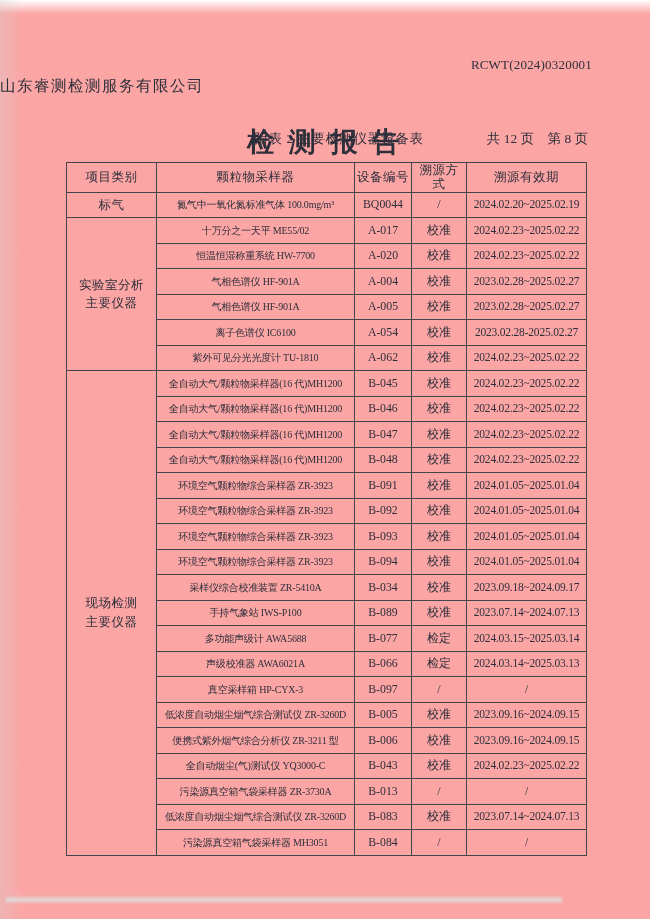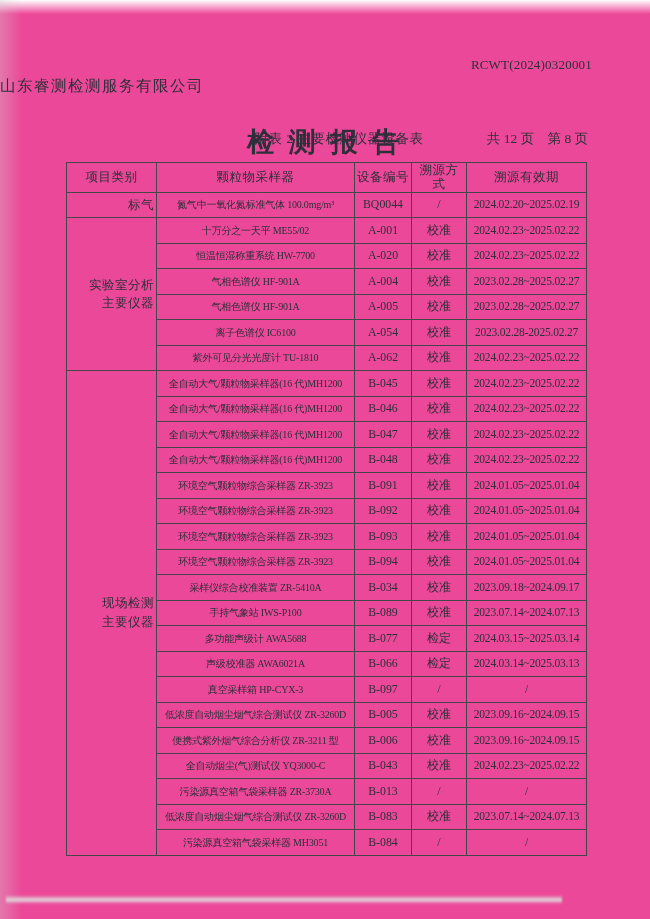--- a/index.html
+++ b/index.html
@@ -5,21 +5,21 @@
   * { margin: 0; padding: 0; box-sizing: border-box; }
   html, body { width: 650px; height: 919px; }
   body {
     font-family: "Liberation Serif", "DejaVu Serif", serif;
     background: #e9e9e7;
   }
   .page {
     position: relative;
     width: 650px;
     height: 919px;
-    background: #ec4899;
+    background: #fca5a5;
     overflow: hidden;
     color: #2d2f3a;
   }
   
   .scan-top {
     position: absolute; left: 0; top: 0; width: 650px; height: 14px;
     background: linear-gradient(#ffffff, rgba(255,255,255,0));
     pointer-events: none;
   }
   .scan-bottom {
@@ -88,21 +88,21 @@
     font-weight: normal;
     line-height: 1.15;
   }
   table.equip thead th {
     height: 23px;
     font-size: 12.5px;
     letter-spacing: 0.5px;
   }
   table.equip tbody tr { height: 25.5px; }
   td.cat-cell { font-size: 12.5px; letter-spacing: 0.5px; }
-  td.cat-cell div { line-height: 1.5; text-align: right; }
+  td.cat-cell div { line-height: 1.5; }
   td.col-name {
     font-size: 10px;
     white-space: nowrap;
     letter-spacing: -0.2px;
     overflow: visible;
     margin-top: 16px;
   }
   td.col-code { font-size: 11.8px; white-space: nowrap; }
   td.col-method { font-size: 12px; white-space: nowrap; }
   td.col-validity {
@@ -153,21 +153,21 @@
           <td class="col-code">BQ0044</td>
           <td class="col-method">/</td>
           <td class="col-validity">2024.02.20~2025.02.19</td>
         </tr>
         <tr>
           <td class="cat-cell" rowspan="6">
             <div>实验室分析</div>
             <div>主要仪器</div>
           </td>
           <td class="col-name">十万分之一天平 ME55/02</td>
-          <td class="col-code">A-001</td>
+          <td class="col-code">A-017</td>
           <td class="col-method">校准</td>
           <td class="col-validity">2024.02.23~2025.02.22</td>
         </tr>
         <tr>
           <td class="col-name">恒温恒湿称重系统 HW-7700</td>
           <td class="col-code">A-020</td>
           <td class="col-method">校准</td>
           <td class="col-validity">2024.02.23~2025.02.22</td>
         </tr>
         <tr>

